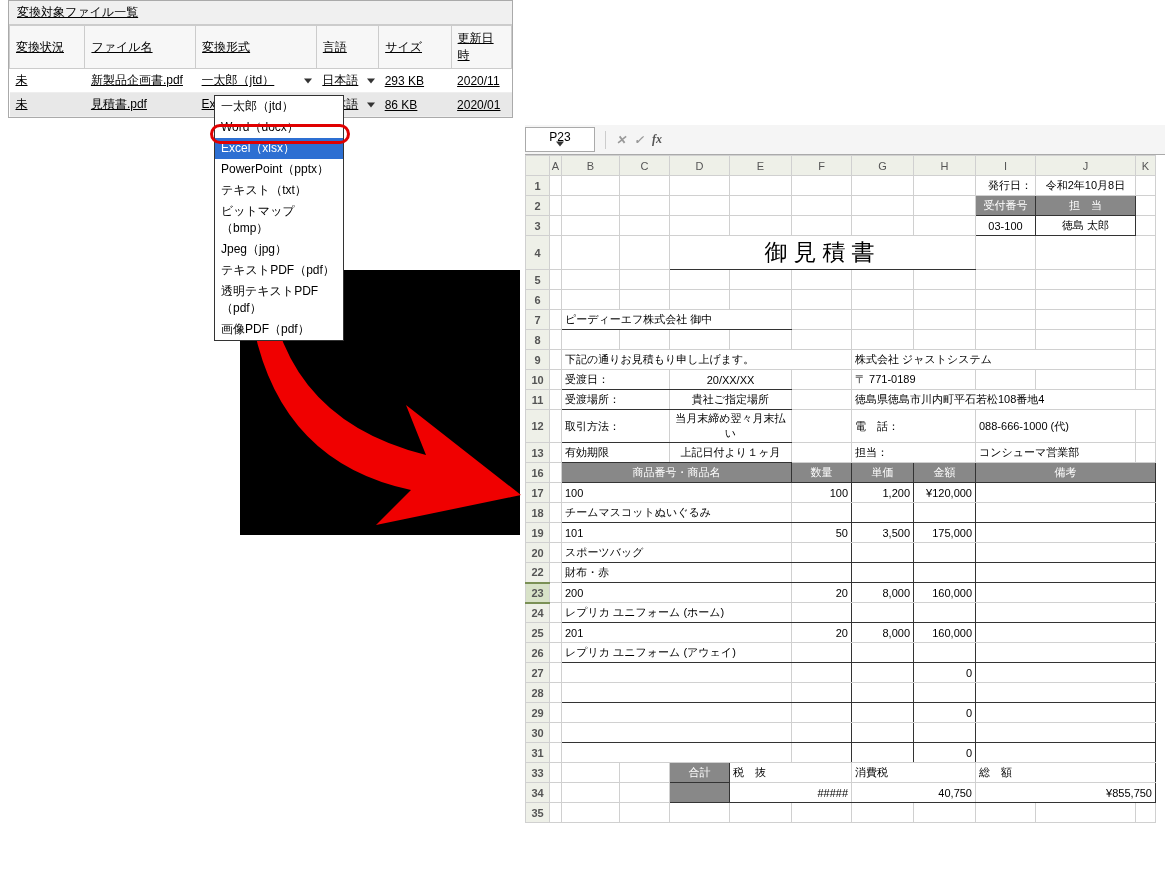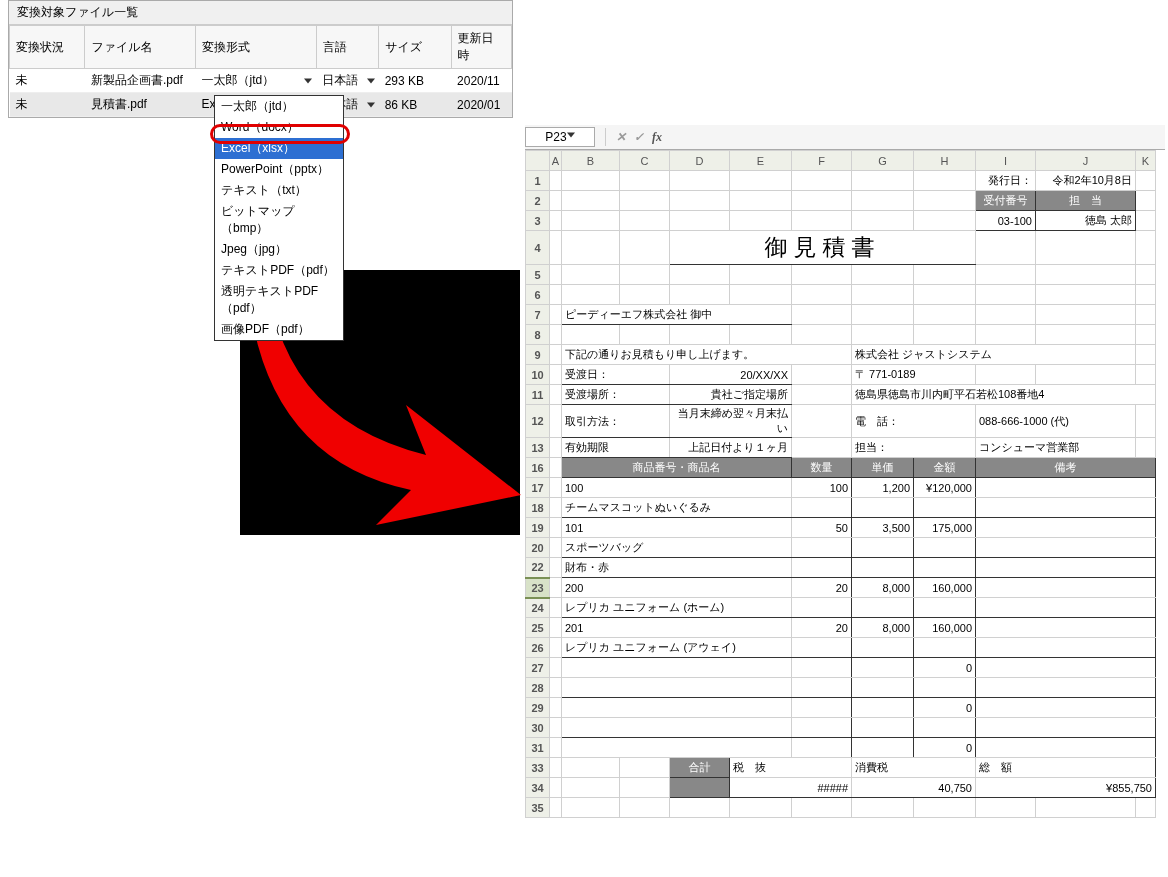--- a/index.html
+++ b/index.html
@@ -1,19 +1,19 @@
 <!DOCTYPE html>
 <html><head>
 <meta charset="utf-8">
 <style>
   * { box-sizing: border-box; margin: 0; padding: 0; }
   body { font-family: "Meiryo", "Yu Gothic", sans-serif; font-size: 12px; background: #fff; position: relative; width: 1168px; height: 877px; overflow: hidden; }
 
   
-  .file-panel { position: absolute; left: 8px; top: 0; width: 505px; border: 1px solid #aaa; background: #f5f5f5; }
+  .file-panel { position: absolute; left: 8px; top: 0; width: 505px; border: 1px solid #aaa; background: #f5f5f5; text-decoration: underline; }
   .panel-title { padding: 3px 8px; font-size: 12px; background: #f0f0f0; border-bottom: 1px solid #ccc; }
   .file-table { width: 100%; border-collapse: collapse; background: #fff; }
   .file-table th { text-align: left; padding: 4px 6px; border: 1px solid #ccc; background: #f7f7f7; font-weight: normal; font-size: 12px; }
   .file-table td { padding: 3px 6px; border-bottom: 1px solid #eee; font-size: 12px; position: relative; }
   .file-table tr.selected td { background: #e8e8e8; }
   .dd-arrow { display:inline-block; width:0; height:0; border-left:4px solid transparent; border-right:4px solid transparent; border-top:5px solid #333; position:absolute; right:4px; top:50%; transform:translateY(-50%); }
   .col-status{width:75px}.col-name{width:110px}.col-format{width:120px}.col-lang{width:62px}.col-size{width:72px}.col-date{width:60px}
 
   
   .dropdown { position: absolute; left: 214px; top: 95px; width: 130px; background: #fff; border: 1px solid #333; z-index: 20; }
@@ -21,39 +21,39 @@
   .dropdown-item.selected { background: #2d6fd2; color: #fff; }
   .highlight-ring { position:absolute; left:210px; top:124px; width:140px; height:20px; border:3px solid #e00000; border-radius:10px; z-index:25; pointer-events:none; }
 
   
   .arrow-block { position:absolute; left:240px; top:270px; width:280px; height:265px; background:#000; z-index:1; }
   .arrow-red { position:absolute; left:246px; top:95px; width:275px; height:430px; z-index:2; }
 
   
   .spreadsheet { position:absolute; left:525px; top:125px; width:640px; background:#fff; }
   .formula-bar { display:flex; align-items:center; border-bottom:1px solid #aaa; padding:2px 0; background:#f5f5f5; }
-  .name-box { width:70px; border:1px solid #aaa; padding:2px 6px; background:#fff; font-size:12px; margin-right:4px; display:flex; justify-content:center; align-items:center;}
+  .name-box { width:70px; border:1px solid #aaa; padding:2px 6px; background:#fff; font-size:12px; margin-right:4px; display:flex; justify-content:space-between; align-items:center;flex-direction:column;}
   .fb-sep{width:1px;height:18px;background:#ccc;margin:0 6px}
   .fb-icon{width:18px;text-align:center;color:#999;font-weight:bold;font-style:italic}
   .fb-fx{color:#555;font-style:italic;font-family:serif}
   .fb-input{flex:1;border:none;background:transparent;padding:2px}
 
   .grid { border-collapse:collapse; font-size:11px; }
   .grid th, .grid td { border:1px solid #d0d0d0; padding:0; background:#fff; height:20px; }
   .grid thead th { background:#eef0e8; text-align:center; font-weight:normal; color:#555; }
   .grid .row-head { background:#eef0e8; text-align:center; width:24px; color:#555; }
   .grid .active-rh{background:#d8e2c8;font-weight:bold;border-top:2px solid #7a9055;border-bottom:2px solid #7a9055}
   .grid td { padding:1px 3px; }
 
   .colA{width:12px}.colB{width:58px}.colC{width:50px}.colD{width:60px}.colE{width:62px}.colF{width:60px}.colG{width:62px}.colH{width:62px}.colI{width:60px}.colJ{width:100px}.colK{width:20px}
 
   
   .cell-dark{background:#888!important;color:#fff;text-align:center}
   .cell-bordered{border:1px solid #333!important}
-  .t-center{text-align:right}.t-right{text-align:right}.t-left{text-align:left}
+  .t-center{text-align:center}.t-right{text-align:right}.t-left{text-align:left}
   .big-title{font-size:23px;font-weight:normal;text-align:center;letter-spacing:6px}
   .rb{border-right:1px solid #333!important}
   .bb{border-bottom:1px solid #333!important}
   .tb{border-top:1px solid #333!important}
   .lb{border-left:1px solid #333!important}
 </style>
 </head>
 <body>
 
 <div class="file-panel">

